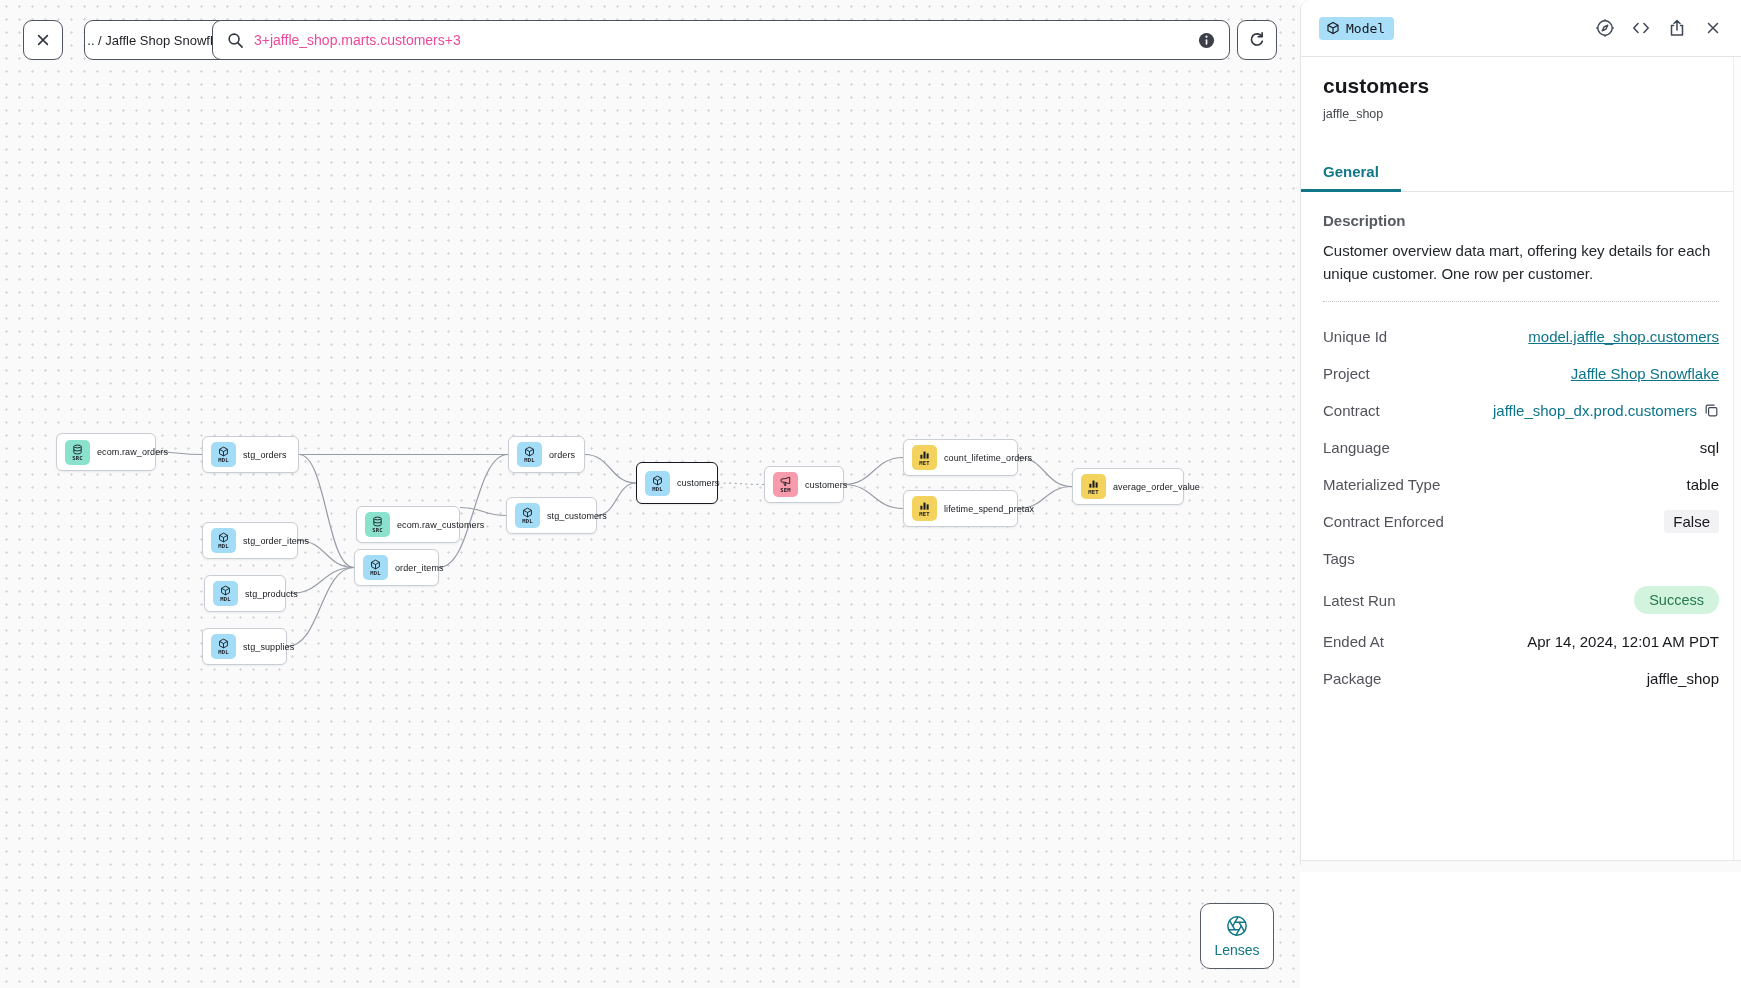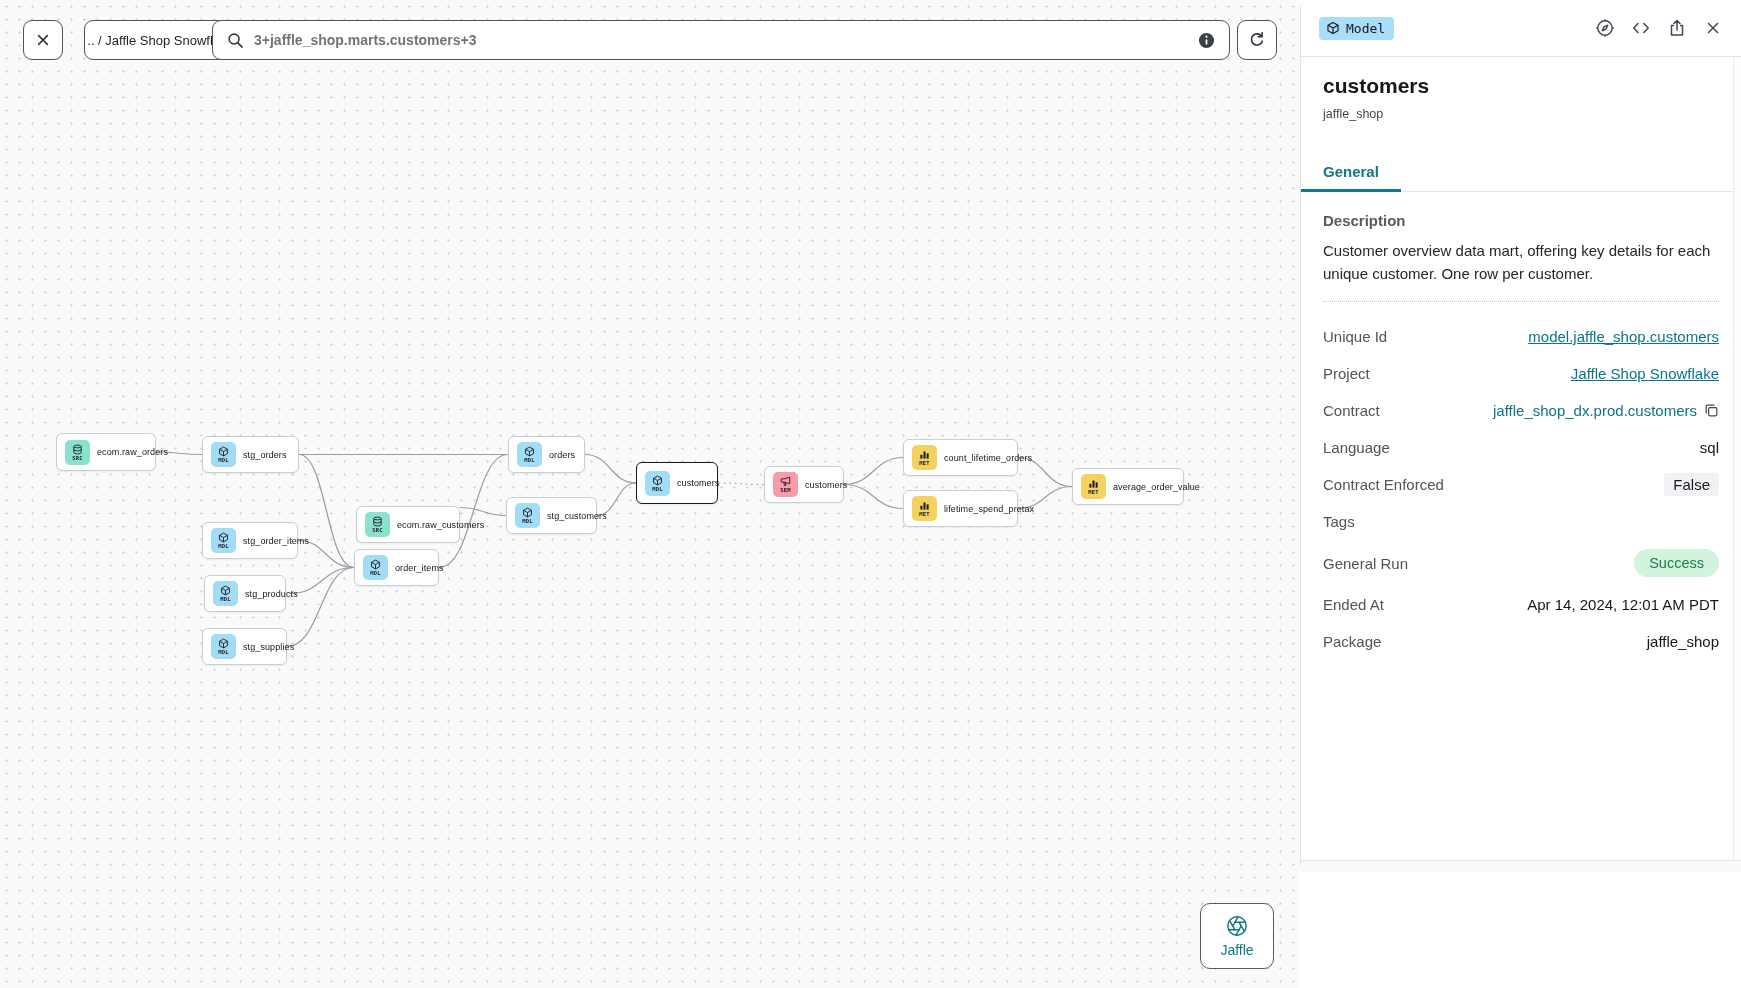--- a/index.html
+++ b/index.html
@@ -19,22 +19,22 @@
   .tb-btn, .tb-chip, .tb-search {
     position:absolute; top:20px; height:40px; background:#fff;
     border:1.3px solid #4e545e; border-radius:9px;
     display:flex; align-items:center; justify-content:center;
   }
   .tb-btn { width:40px; cursor:pointer; }
   .tb-close { left:23px; }
   .tb-chip { left:84px; width:153px; font-size:13px; color:#1c1f24; }
   .tb-search { left:212px; width:1018px; justify-content:flex-start; padding:0 14px; gap:10px; }
   .tb-search input {
-    border:none; outline:none; flex:1; font-size:14px; color:#737373;
-    font-family:"Liberation Sans", sans-serif; background:transparent;font-weight:bold;
+    border:none; outline:none; flex:1; font-size:14px; color:#ec4899;
+    font-family:"Liberation Sans", sans-serif; background:transparent;
   }
   .tb-refresh { left:1237px; }
   .info-btn { display:flex; align-items:center; cursor:pointer; }
 
   
   .lenses {
     position:absolute; left:1200px; top:903px; width:74px; height:66px;
     background:#fff; border:1.3px solid #565c66; border-radius:10px;
     display:flex; flex-direction:column; align-items:center; justify-content:center;
     gap:5px; cursor:pointer;
@@ -326,21 +326,21 @@
     <div class="lenses">
       <svg width="22" height="22" viewBox="0 0 24 24" fill="none" stroke="#0f7787" stroke-width="1.6" stroke-linecap="round">
           <circle cx="12" cy="12" r="10"></circle>
           <line x1="14.31" y1="8" x2="20.05" y2="17.94"></line>
           <line x1="9.69" y1="8" x2="21.17" y2="8"></line>
           <line x1="7.38" y1="12" x2="13.12" y2="2.06"></line>
           <line x1="9.69" y1="16" x2="3.95" y2="6.06"></line>
           <line x1="14.31" y1="16" x2="2.83" y2="16"></line>
           <line x1="16.62" y1="12" x2="10.88" y2="21.94"></line>
         </svg>
-      <span class="label">Jaffle</span>
+      <span class="label">Lenses</span>
     </div>
   </div>
 
   <aside class="panel">
     <div class="panel-header">
       <span class="badge">
         <svg viewBox="0 0 12 12" fill="none" stroke="#181b22" stroke-width="1" stroke-linejoin="round">
             <path d="M6 1.2 10.3 3.6 V8.4 L6 10.8 1.7 8.4 V3.6 Z"></path>
             <path d="M1.7 3.6 6 6 10.3 3.6 M6 6 V10.8"></path>
           </svg>
@@ -412,34 +412,40 @@
               </svg>
             </span>
           </span>
         </div>
         <div class="kv-row type-text">
           <span class="kv-label">Language</span>
           <span class="kv-value">
             <span class="val">sql</span>
           </span>
         </div>
+        <div class="kv-row type-text">
+          <span class="kv-label">Materialized Type</span>
+          <span class="kv-value">
+            <span class="val">table</span>
+          </span>
+        </div>
         <div class="kv-row type-chip">
           <span class="kv-label">Contract Enforced</span>
           <span class="kv-value">
             <span class="chip">False</span>
           </span>
         </div>
         <div class="kv-row type-text">
           <span class="kv-label">Tags</span>
           <span class="kv-value">
             <span class="val"></span>
           </span>
         </div>
         <div class="kv-row type-badge">
-          <span class="kv-label">General Run</span>
+          <span class="kv-label">Latest Run</span>
           <span class="kv-value">
             <span class="pill">Success</span>
           </span>
         </div>
         <div class="kv-row type-text">
           <span class="kv-label">Ended At</span>
           <span class="kv-value">
             <span class="val">Apr 14, 2024, 12:01 AM PDT</span>
           </span>
         </div>

